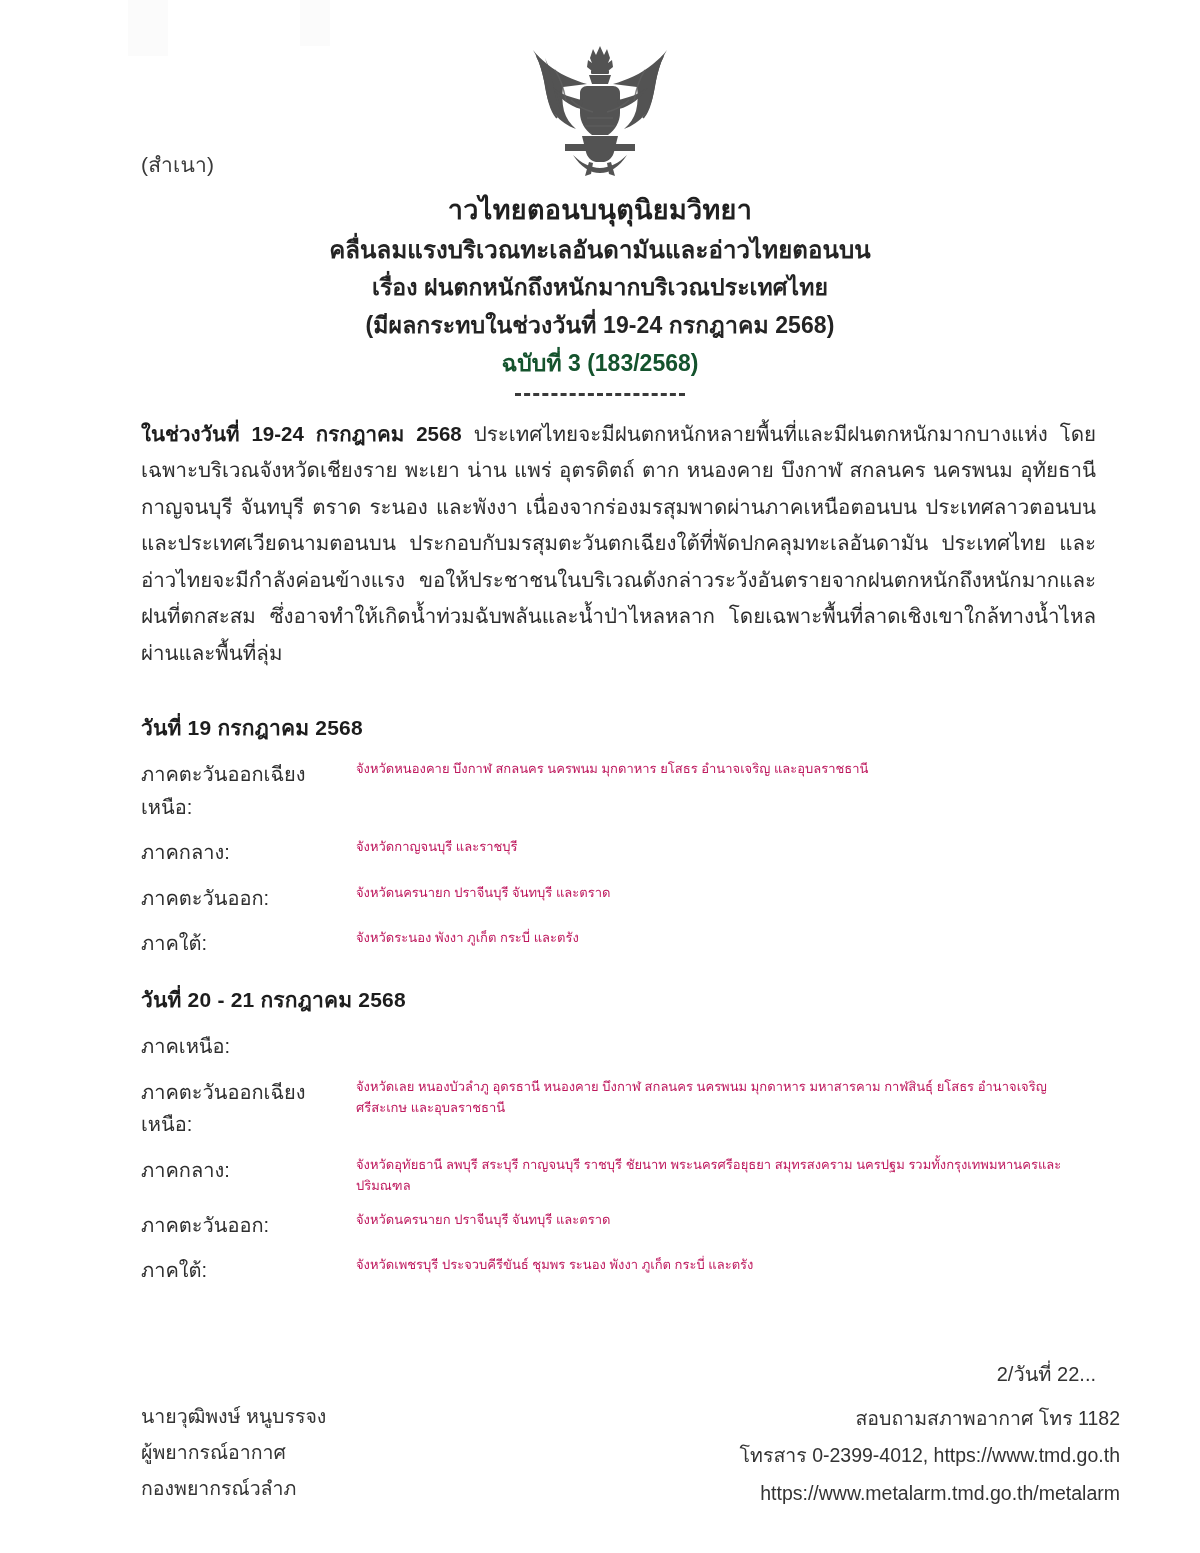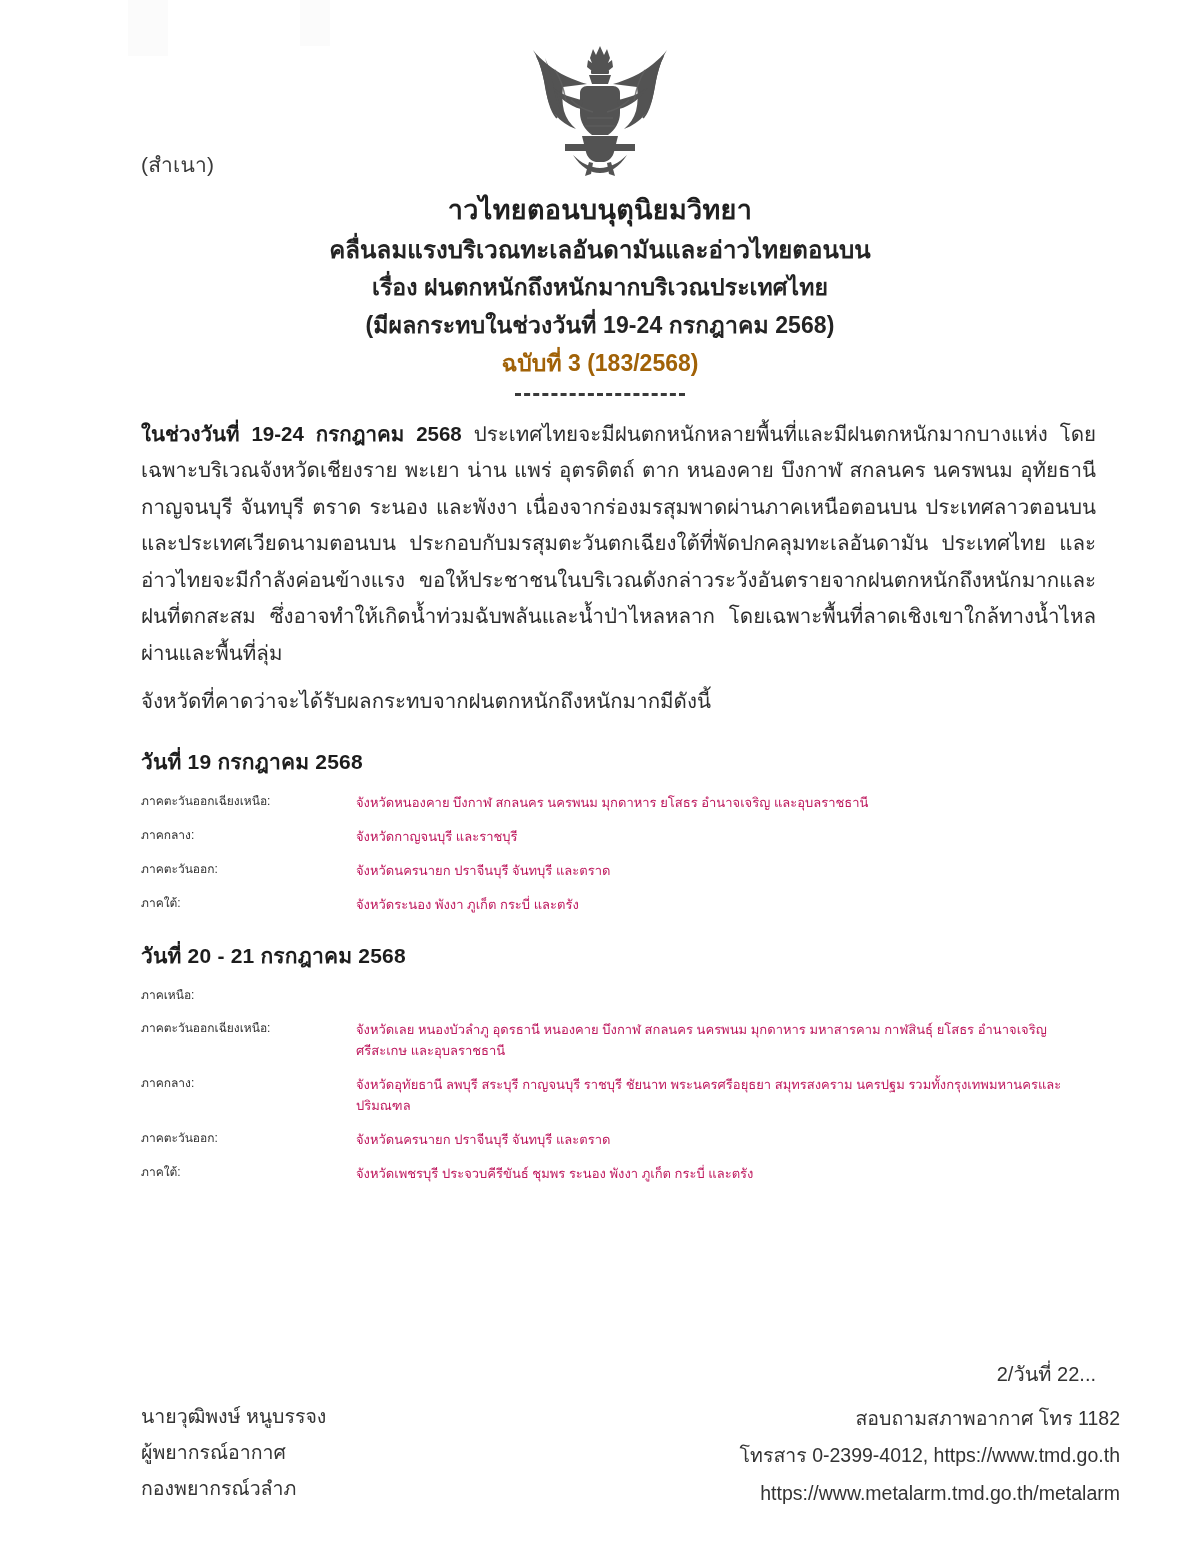--- a/index.html
+++ b/index.html
@@ -67,21 +67,21 @@
     font-size: 23px;
     font-weight: 700;
     color: #242424;
     line-height: 1.62;
     letter-spacing: .1px;
   }
   .title-sub.wide { font-size: 24px; }
   .title-ed {
     font-size: 23px;
     font-weight: 700;
-    color: #a16207;
+    color: #14532d;
     line-height: 1.7;
   }
   .rule {
     margin: 10px auto 0;
     width: 170px;
     height: 0;
     border-top: 3px dashed #3a3a3a;
   }
 
   
@@ -104,37 +104,37 @@
     color: #1d1d1d;
   }
   .para-note {
     font-size: 20.5px;
     line-height: 1.78;
     color: #2e2e2e;
     margin: 12px 0 0;
   }
 
   
-  .day-section { margin-top: 25px; }
+  .day-section { margin-top: 40px; }
   .day-section.second { margin-top: 24px; }
   .day-heading {
     font-size: 21px;
     font-weight: 700;
     color: #1d1d1d;
     margin: 0 0 14px;
     letter-spacing: .2px;
   }
   .region-row {
     display: flex;
     align-items: flex-start;
     margin-bottom: 13px;
   }
   .region-label {
     flex: 0 0 215px;
-    font-size: 12px;
+    font-size: 20px;
     color: #2f2f2f;
     line-height: 1.62;
   }
   .region-provinces {
     flex: 1 1 auto;
     font-size: 13px;
     color: #be185d;
     line-height: 1.62;
   }
 
@@ -230,21 +230,20 @@
     <div class="title-sub">เรื่อง ฝนตกหนักถึงหนักมากบริเวณประเทศไทย</div>
     <div class="title-sub">(มีผลกระทบในช่วงวันที่ 19-24  กรกฎาคม 2568)</div>
     <div class="title-ed">ฉบับที่ 3 (183/2568)</div>
     <div class="rule"></div>
   </div>
 
   <div class="body-block">
     <p class="para">
       <span class="lead">ในช่วงวันที่ 19-24 กรกฎาคม 2568</span><span> ประเทศไทยจะมีฝนตกหนักหลายพื้นที่และมีฝนตกหนักมากบางแห่ง โดยเฉพาะบริเวณจังหวัดเชียงราย พะเยา น่าน แพร่ อุตรดิตถ์ ตาก หนองคาย บึงกาฬ สกลนคร นครพนม อุทัยธานี กาญจนบุรี จันทบุรี ตราด ระนอง และพังงา เนื่องจากร่องมรสุมพาดผ่านภาคเหนือตอนบน ประเทศลาวตอนบน และประเทศเวียดนามตอนบน ประกอบกับมรสุมตะวันตกเฉียงใต้ที่พัดปกคลุมทะเลอันดามัน ประเทศไทย และอ่าวไทยจะมีกำลังค่อนข้างแรง ขอให้ประชาชนในบริเวณดังกล่าวระวังอันตรายจากฝนตกหนักถึงหนักมากและฝนที่ตกสะสม ซึ่งอาจทำให้เกิดน้ำท่วมฉับพลันและน้ำป่าไหลหลาก โดยเฉพาะพื้นที่ลาดเชิงเขาใกล้ทางน้ำไหลผ่านและพื้นที่ลุ่ม</span>
     </p>
-    <p class="para-note">จังหวัดที่คาดว่าจะได้รับผลกระทบจากฝนตกหนักถึงหนักมากมีดังนี้</p>
 
     <div class="day-section">
       <div class="day-heading">วันที่ 19 กรกฎาคม 2568</div>
 
       <div class="region-row">
         <div class="region-label">ภาคตะวันออกเฉียงเหนือ:</div>
         <div class="region-provinces">จังหวัดหนองคาย บึงกาฬ สกลนคร นครพนม มุกดาหาร ยโสธร อำนาจเจริญ และอุบลราชธานี</div>
       </div>
       <div class="region-row">
         <div class="region-label">ภาคกลาง:</div>

